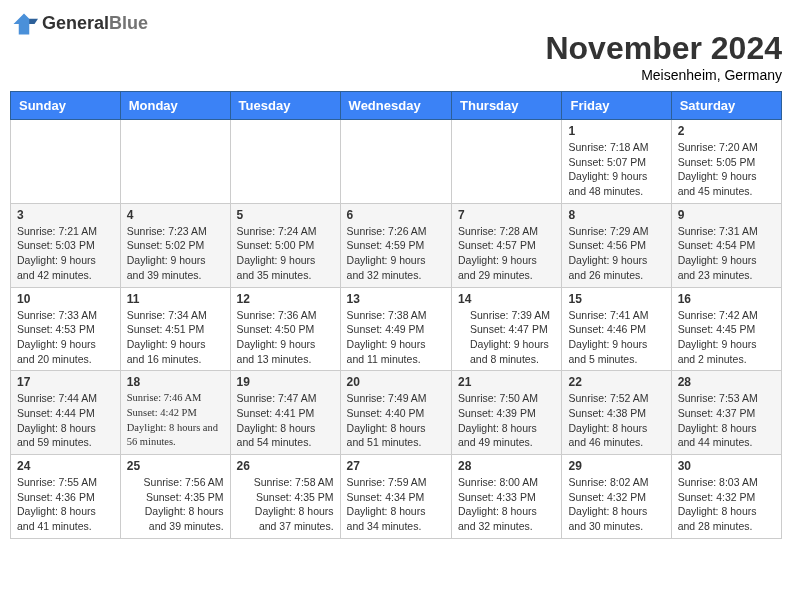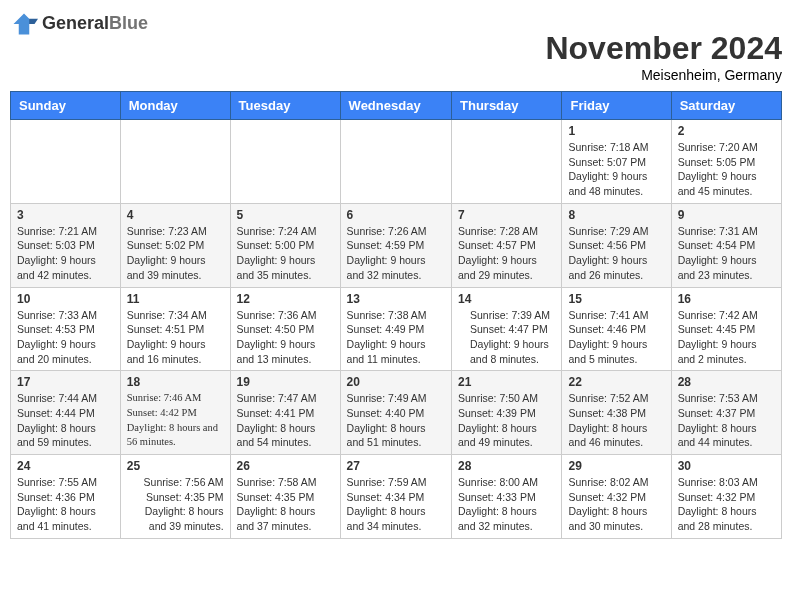--- a/index.html
+++ b/index.html
@@ -284,21 +284,21 @@
 Daylight: 8 hours and 41 minutes.</div>
         </td>
         <td>
           <span class="day-num">25</span>
           <div class="day-info" style="white-space: pre-line; text-align: right;">Sunrise: 7:56 AM
 Sunset: 4:35 PM
 Daylight: 8 hours and 39 minutes.</div>
         </td>
         <td>
           <span class="day-num">26</span>
-          <div class="day-info" style="white-space: pre-line;">Sunrise: 7:58 AM
+          <div class="day-info" style="white-space: pre-line; text-align: right;">Sunrise: 7:58 AM
 Sunset: 4:35 PM
 Daylight: 8 hours and 37 minutes.</div>
         </td>
         <td>
           <span class="day-num">27</span>
           <div class="day-info" style="white-space: pre-line;">Sunrise: 7:59 AM
 Sunset: 4:34 PM
 Daylight: 8 hours and 34 minutes.</div>
         </td>
         <td>

